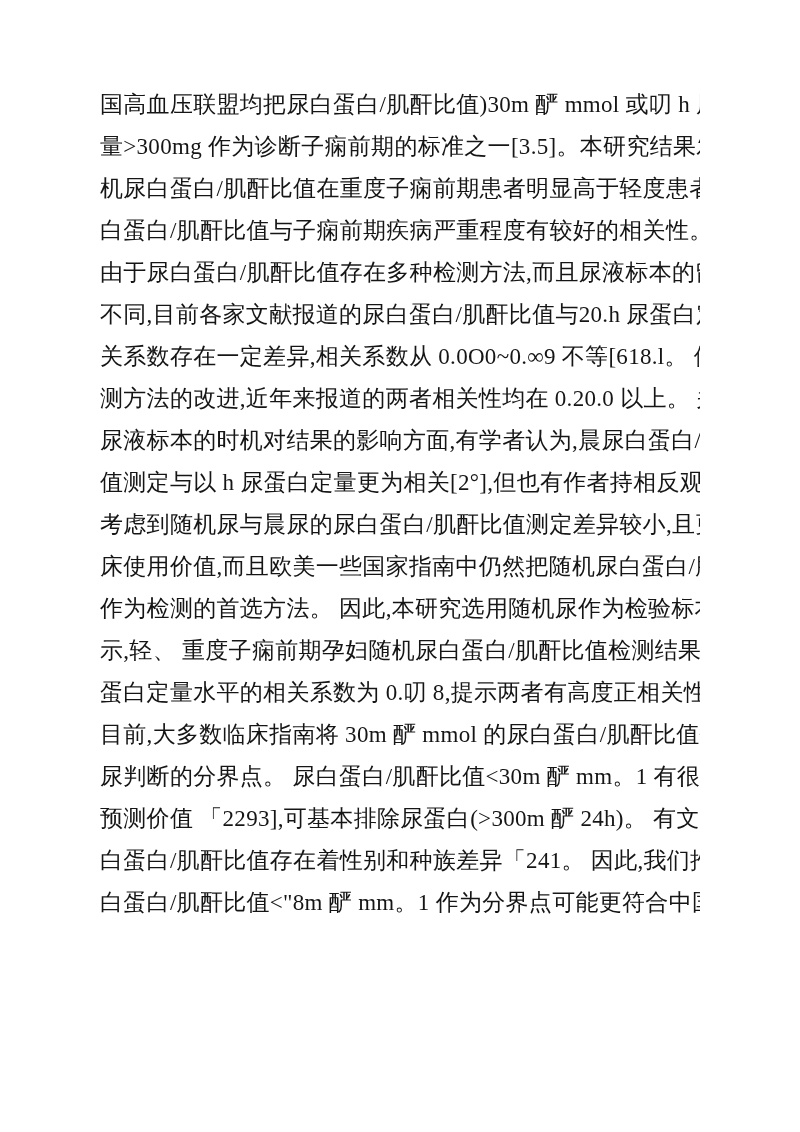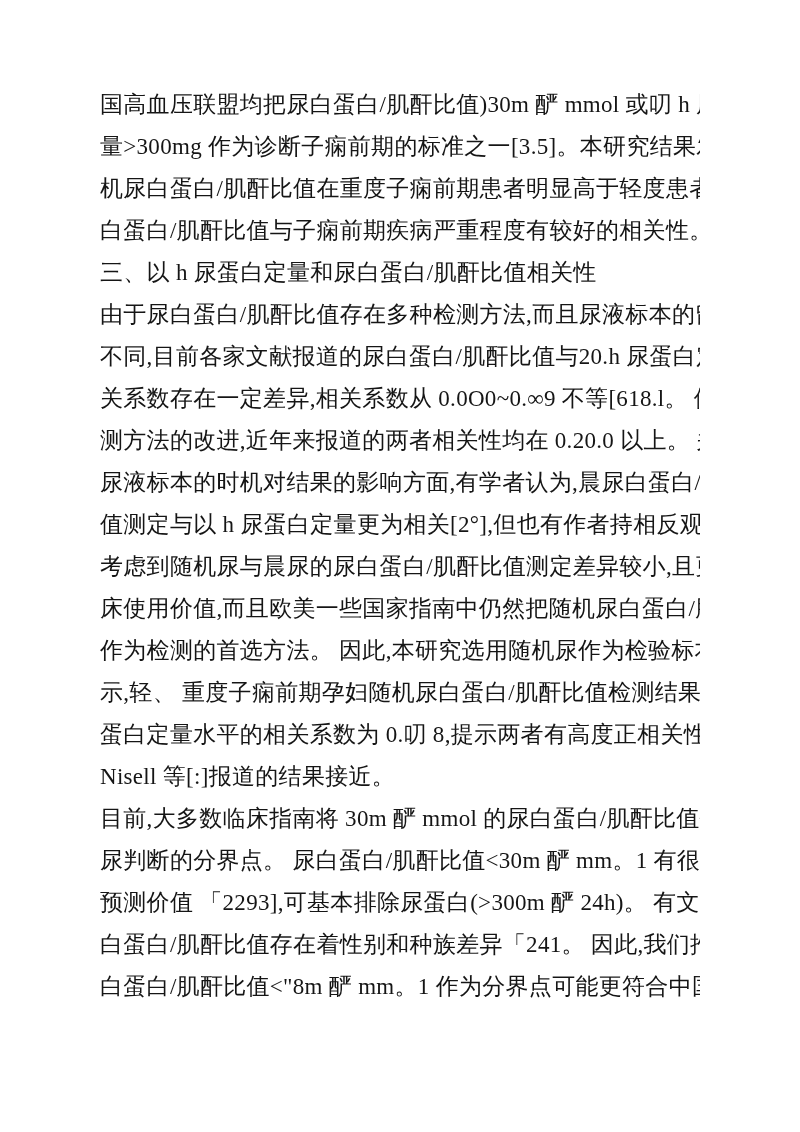--- a/index.html
+++ b/index.html
@@ -40,32 +40,30 @@
 </style>
 </head>
 <body>
 
 <div class="page">
   <div class="text-block">
     <div class="line">国高血压联盟均把尿白蛋白/肌酐比值)30m 酽 mmol 或叨 h 尿蛋白定</div>
     <div class="line">量&gt;300mg 作为诊断子痫前期的标准之一[3.5]。本研究结果发现,随</div>
     <div class="line">机尿白蛋白/肌酐比值在重度子痫前期患者明显高于轻度患者,提示尿</div>
     <div class="line short">白蛋白/肌酐比值与子痫前期疾病严重程度有较好的相关性。</div>
-    <div class="line short">三、以 h 尿蛋白定量和尿白蛋白/肌酐比值相关性</div>
     <div class="line">由于尿白蛋白/肌酐比值存在多种检测方法,而且尿液标本的留取时间</div>
     <div class="line">不同,目前各家文献报道的尿白蛋白/肌酐比值与20.h 尿蛋白定量的相</div>
     <div class="line">关系数存在一定差异,相关系数从 0.0O0~0.∞9 不等[618.l。 但随着检</div>
     <div class="line">测方法的改进,近年来报道的两者相关性均在 0.20.0 以上。 关于留取</div>
     <div class="line">尿液标本的时机对结果的影响方面,有学者认为,晨尿白蛋白/肌酐比</div>
     <div class="line">值测定与以 h 尿蛋白定量更为相关[2°],但也有作者持相反观点[勿]。</div>
     <div class="line">考虑到随机尿与晨尿的尿白蛋白/肌酐比值测定差异较小,且更具有临</div>
     <div class="line">床使用价值,而且欧美一些国家指南中仍然把随机尿白蛋白/肌酐比值</div>
     <div class="line">作为检测的首选方法。 因此,本研究选用随机尿作为检验标本,结果显</div>
     <div class="line">示,轻、 重度子痫前期孕妇随机尿白蛋白/肌酐比值检测结果与 zh 尿</div>
     <div class="line short">蛋白定量水平的相关系数为 0.叨 8,提示两者有高度正相关性,与</div>
-    <div class="line short">Nisell 等[:]报道的结果接近。</div>
     <div class="line">目前,大多数临床指南将 30m 酽 mmol 的尿白蛋白/肌酐比值作为蛋白</div>
     <div class="line">尿判断的分界点。 尿白蛋白/肌酐比值&lt;30m 酽 mm。1 有很好的阴性</div>
     <div class="line">预测价值 「2293],可基本排除尿蛋白(&gt;300m 酽 24h)。 有文献报道,尿</div>
     <div class="line">白蛋白/肌酐比值存在着性别和种族差异「241。 因此,我们推测,以尿</div>
     <div class="line">白蛋白/肌酐比值&lt;"8m 酽 mm。1 作为分界点可能更符合中国孕妇的</div>
   </div>
 </div>
 
 </body></html>

